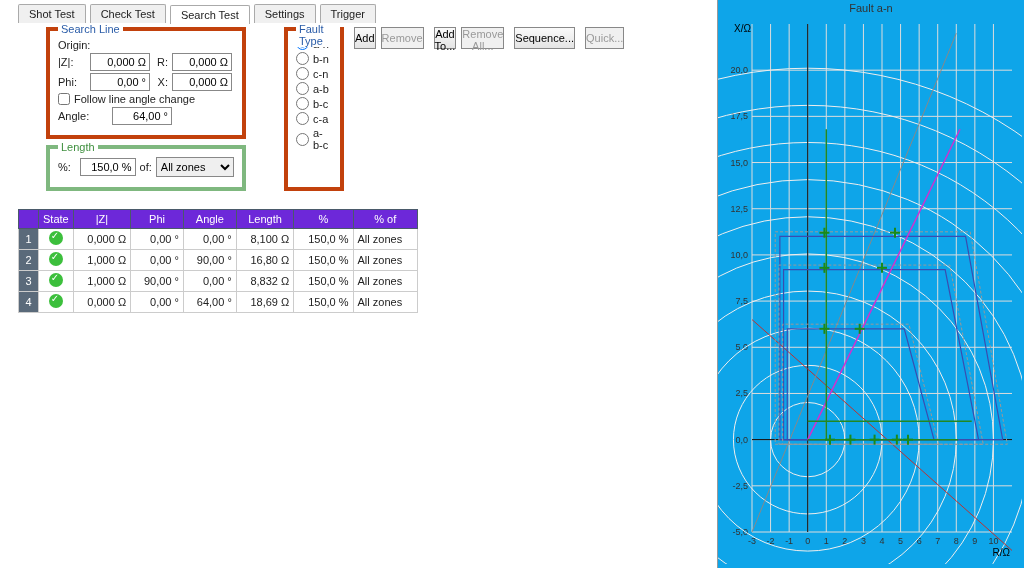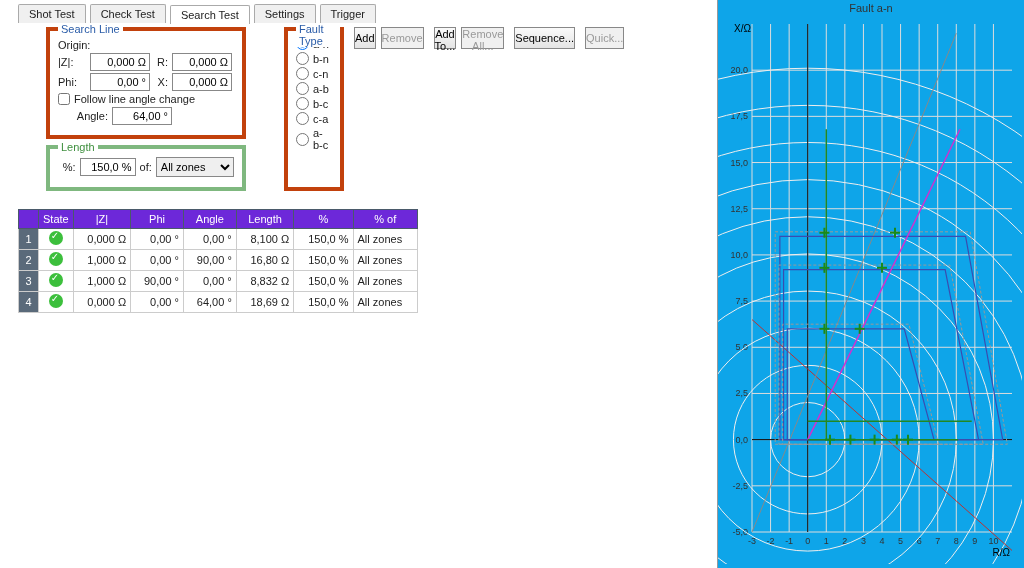--- a/index.html
+++ b/index.html
@@ -11,21 +11,21 @@
   .tab { padding: 3px 10px; border: 1px solid #aaa; border-bottom: none; background: #f0f0f0; cursor: pointer; border-radius: 2px 2px 0 0; }
   .tab.active { background: #fff; position: relative; top: 1px; }
   .panel-row { display: flex; gap: 10px; margin-top: 4px; }
   .fieldset { border: 4px solid #c2410c; padding: 6px 8px 8px 8px; position: relative; margin-bottom: 6px; margin-left: 28px; }
   .fieldset.green { border-color: #7fb87f; }
   .legend { position: absolute; top: -8px; left: 8px; background: #fff; padding: 0 3px; color: #2a5ca8; }
   .legend.green { color: #3e8f3e; }
   .search-line { width: 200px; }
   .row { display: flex; align-items: center; margin: 2px 0; gap: 4px; }
   .lbl { width: 28px; text-align: left; }
-  .lbl-w { width: 50px; text-align: right; }
+  .lbl-w { width: 50px; text-align: left; }
   input[type=text] { border: 1px solid #888; height: 18px; text-align: right; padding: 0 3px; font-size: 11px; }
   .w60 { width: 60px; }
   .w56 { width: 56px; }
   .chk { width: 12px; height: 12px; }
   .fault-type { width: 60px; }
   .radio-col { display: flex; flex-direction: column; gap: 2px; }
   .radio-col label { display: flex; align-items: center; gap: 4px; }
   .btn-col { display: flex; flex-direction: row; gap: 5px; width: 100px; }
   .btn { border: 1px solid #888; background: linear-gradient(#fafafa,#e4e4e4); height: 22px; cursor: pointer; font-size: 11px; }
   .btn:disabled { color: #999; background: #f0f0f0; }

